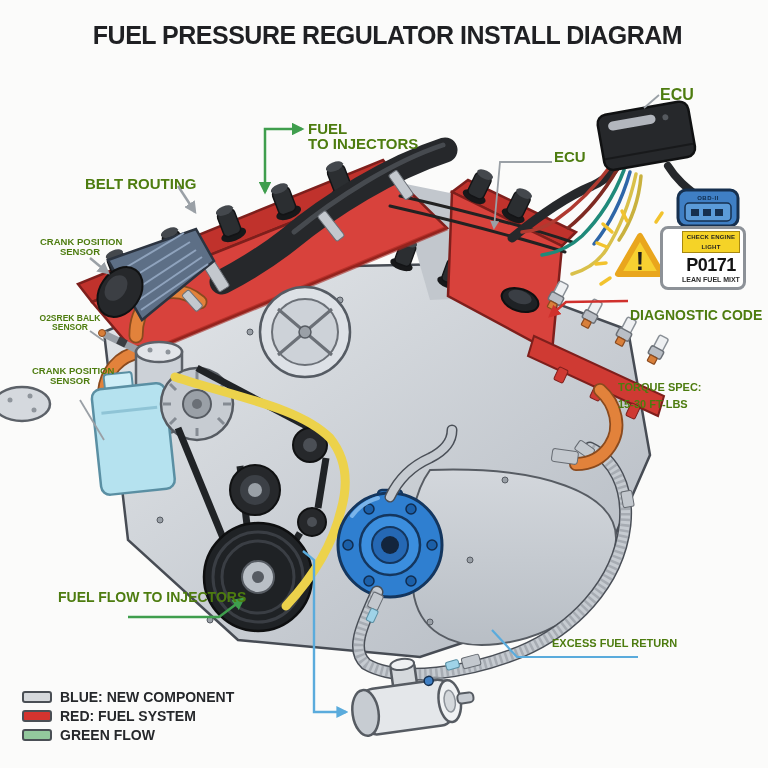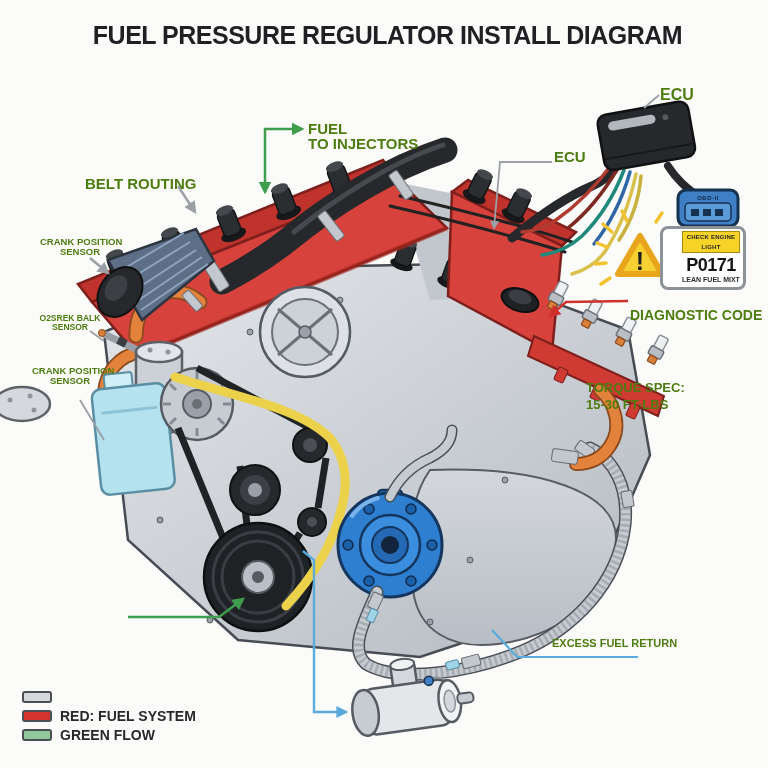--- a/index.html
+++ b/index.html
@@ -9,21 +9,21 @@
   .lbl{position:absolute;font-weight:bold;color:#4d7c0f;line-height:1.1;white-space:nowrap;}
   .title{left:0;right:0;top:22px;text-align:center;font-size:25px;letter-spacing:-0.5px;color:#1f2023;padding-left:7px;}
   .belt-routing{left:85px;top:176px;font-size:15px;}
   .crank1{left:40px;top:237px;width:80px;text-align:center;font-size:9.5px;}
   .o2lbl{left:30px;top:314px;width:64px;text-align:center;font-size:8.5px;margin-left:8px;}
   .crank2{left:32px;top:366px;width:76px;text-align:center;font-size:9.5px;}
   .fti{left:308px;top:121px;font-size:15px;line-height:15px;}
   .ecu-top{left:660px;top:86px;font-size:16px;}
   .ecu-side{left:554px;top:149px;font-size:15px;}
   .diag{left:630px;top:308px;font-size:14px;}
-  .torque{left:586px;top:379px;font-size:13px;line-height:17px;}
+  .torque{left:618px;top:379px;font-size:11px;line-height:17px;}
   .flow{left:58px;top:590px;font-size:14px;}
   .excess{left:552px;top:637px;font-size:11px;}
   .obd-tag{left:682px;top:195px;width:52px;text-align:center;font-size:6px;color:#0e2a4a;letter-spacing:.5px;}
   
   .cel{position:absolute;left:660px;top:226px;width:86px;height:64px;background:#ffffff;
        border:3px solid #8d9298;border-radius:8px;box-sizing:border-box;text-align:center;padding-left:16px;}
   .cel-header{margin:2px 3px 0 3px;background:#f5d327;border:1px solid #a8890f;font-size:6px;
        font-weight:bold;color:#1e1e1e;line-height:10px;letter-spacing:.2px;}
   .cel-code{font-size:18px;font-weight:bold;color:#141414;line-height:22px;margin-top:1px;letter-spacing:-.5px;}
   .cel-sub{font-size:7px;font-weight:bold;color:#2a2a2a;line-height:8px;}
@@ -374,33 +374,35 @@
 
   <div class="lbl ecu-top">ECU</div>
   <div class="lbl ecu-side">ECU</div>
   <div class="lbl diag">DIAGNOSTIC CODE</div>
 
   <div class="lbl torque">
     <div>TORQUE SPEC:</div>
     <div>15-30 FT-LBS</div>
   </div>
 
+  <div class="lbl flow">FUEL FLOW TO INJECTORS</div>
   <div class="lbl excess">EXCESS FUEL RETURN</div>
 
   <div class="lbl obd-tag">OBD-II</div>
 
   <div class="cel">
     <div class="cel-header">CHECK ENGINE LIGHT</div>
     <div class="cel-code">P0171</div>
     <div class="cel-sub">LEAN FUEL MIXT</div>
   </div>
 
   <div class="legend">
     <div class="legend-row">
       <div class="swatch" style="background: rgb(214, 217, 220);"></div>
+      <div class="legend-label">BLUE: NEW COMPONENT</div>
     </div>
     <div class="legend-row">
       <div class="swatch" style="background: rgb(213, 52, 47);"></div>
       <div class="legend-label">RED: FUEL SYSTEM</div>
     </div>
     <div class="legend-row">
       <div class="swatch" style="background: rgb(147, 200, 157);"></div>
       <div class="legend-label">GREEN FLOW</div>
     </div>
   </div>

